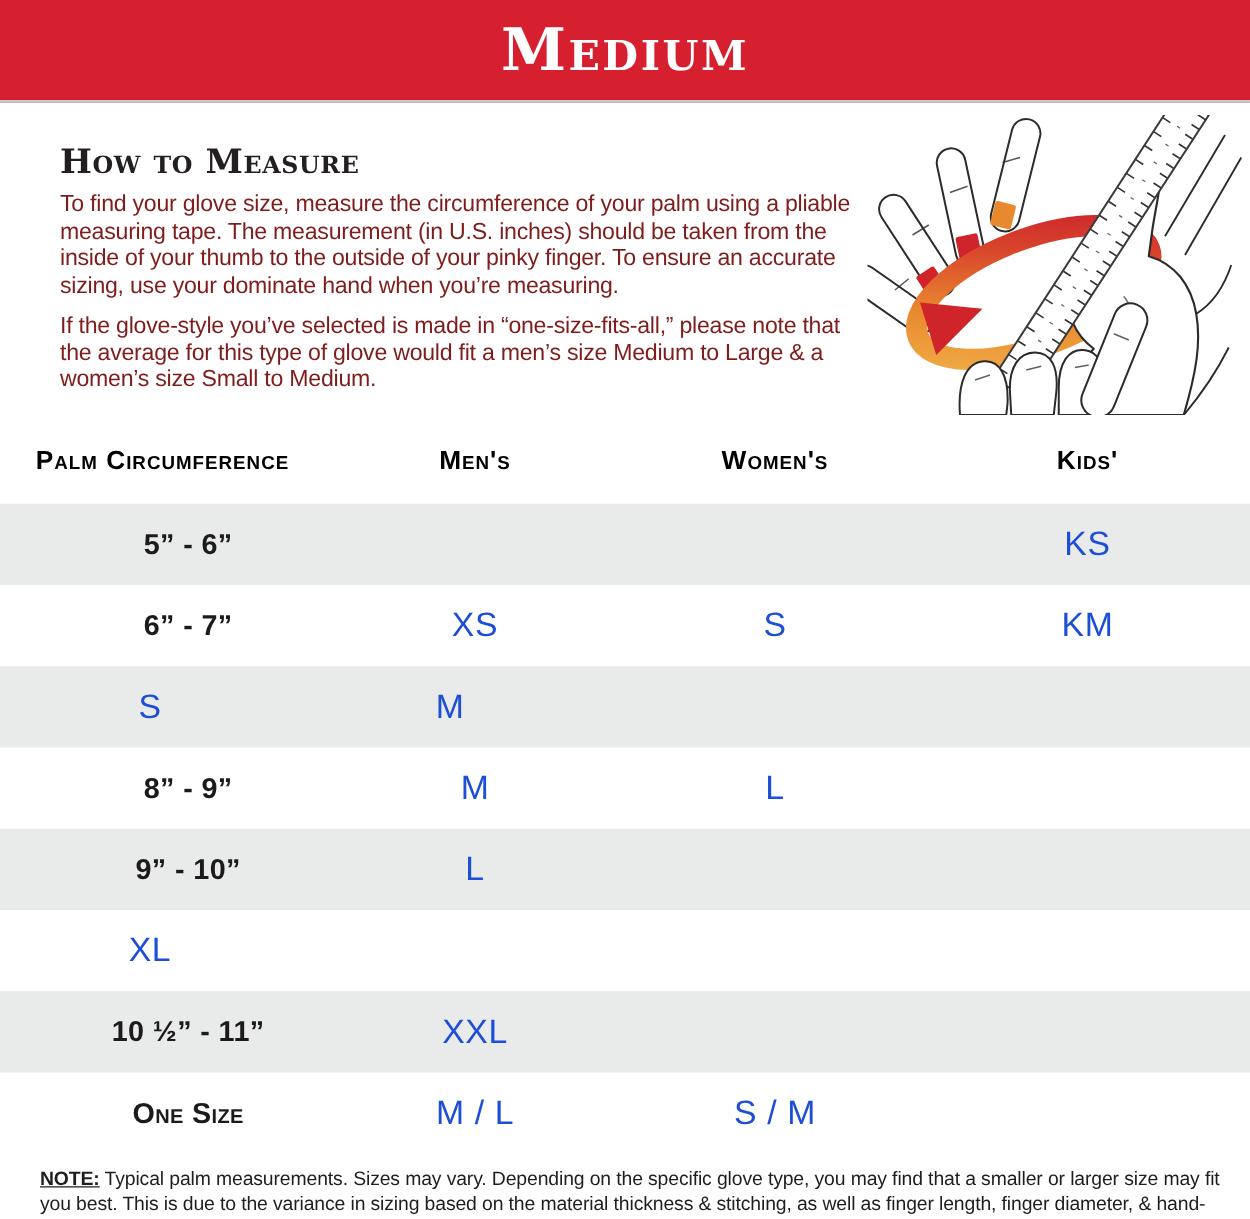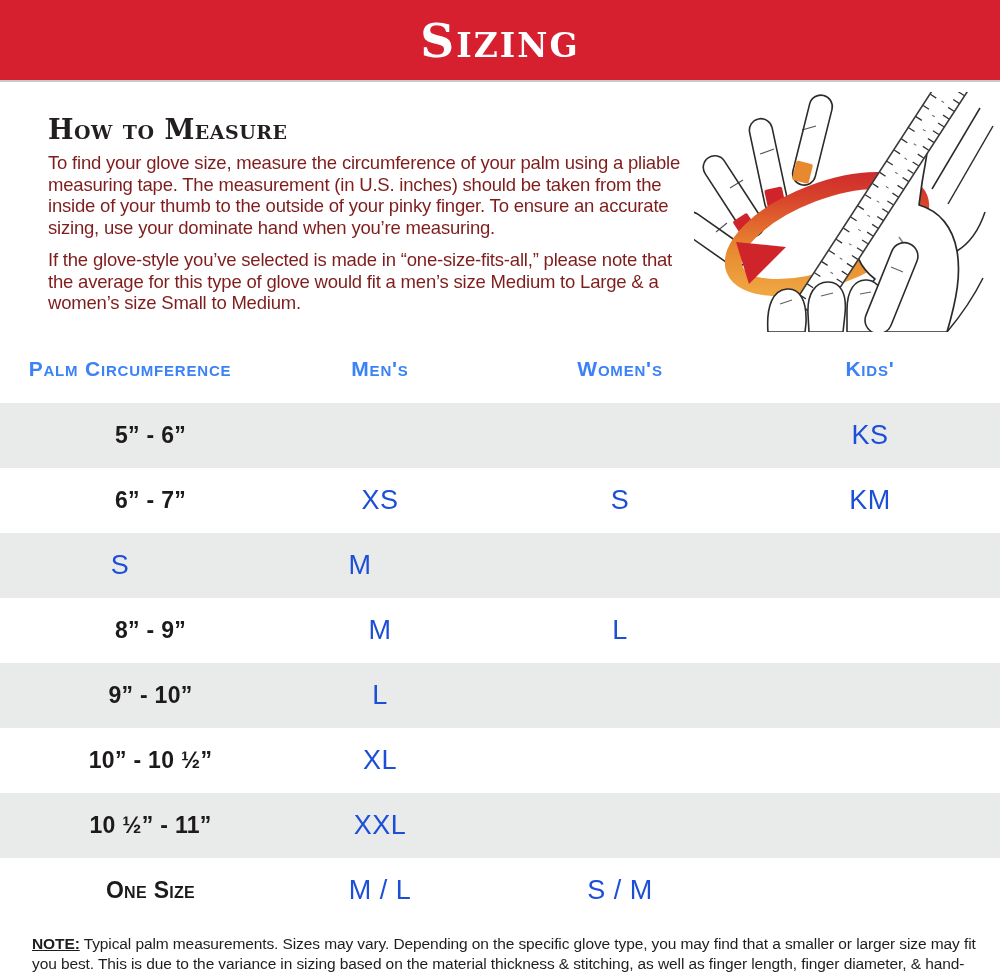--- a/index.html
+++ b/index.html
@@ -60,21 +60,21 @@
   
   .thead {
     display:flex; height:68px; align-items:center;
   }
   .thead .c {
     text-align:center;
     font-variant:small-caps;
     font-weight:bold;
     font-size:21px;
     letter-spacing:.8px;
-    color:#3b82f6;
+    color:#000000;
   }
   .thead .c1 span { display:inline-block; max-width:215px; line-height:1.08; }
   .c1 { width:26%; } .c2 { width:24%; } .c3 { width:24%; } .c4 { width:26%; }
 
   .trow { display:flex; height:65px; align-items:center; }
   .tbody .trow:nth-child(odd) { background:#e9eaea; }
   .trow .cell { text-align:center; }
   .trow .palm {
     font-variant:small-caps;
     font-weight:bold;
@@ -99,21 +99,21 @@
     letter-spacing:-0.1px;
   }
   .note .nb { font-weight:bold;text-decoration:underline; }
 </style>
 </head>
 <body>
 
 <div class="page">
 
   <header class="banner">
-    <h1>Sizing</h1>
+    <h1>Medium</h1>
   </header>
 
   <section class="intro">
     <h2>How to Measure</h2>
     <p class="p1">To find your glove size, measure the circumference of your palm using a pliable measuring tape. The measurement (in U.S. inches) should be taken from the inside of your thumb to the outside of your pinky finger. To ensure an accurate sizing, use your dominate hand when you’re measuring.</p>
     <p class="p2">If the glove-style you’ve selected is made in “one-size-fits-all,” please note that the average for this type of glove would fit a men’s size Medium to Large &amp; a women’s size Small to Medium.</p>
 
     <div class="illo">
       <svg viewBox="0 0 300 240" xmlns="http://www.w3.org/2000/svg">
         <defs>
@@ -224,21 +224,20 @@
         <div class="cell size c3">L</div>
         <div class="cell size c4"></div>
       </div>
       <div class="trow">
         <div class="cell palm c1">9” - 10”</div>
         <div class="cell size c2">L</div>
         <div class="cell size c3"></div>
         <div class="cell size c4"></div>
       </div>
       <div class="trow">
-        <div class="cell palm c1">10” - 10 ½”</div>
         <div class="cell size c2">XL</div>
         <div class="cell size c3"></div>
         <div class="cell size c4"></div>
       </div>
       <div class="trow">
         <div class="cell palm c1">10 ½” - 11”</div>
         <div class="cell size c2">XXL</div>
         <div class="cell size c3"></div>
         <div class="cell size c4"></div>
       </div>

